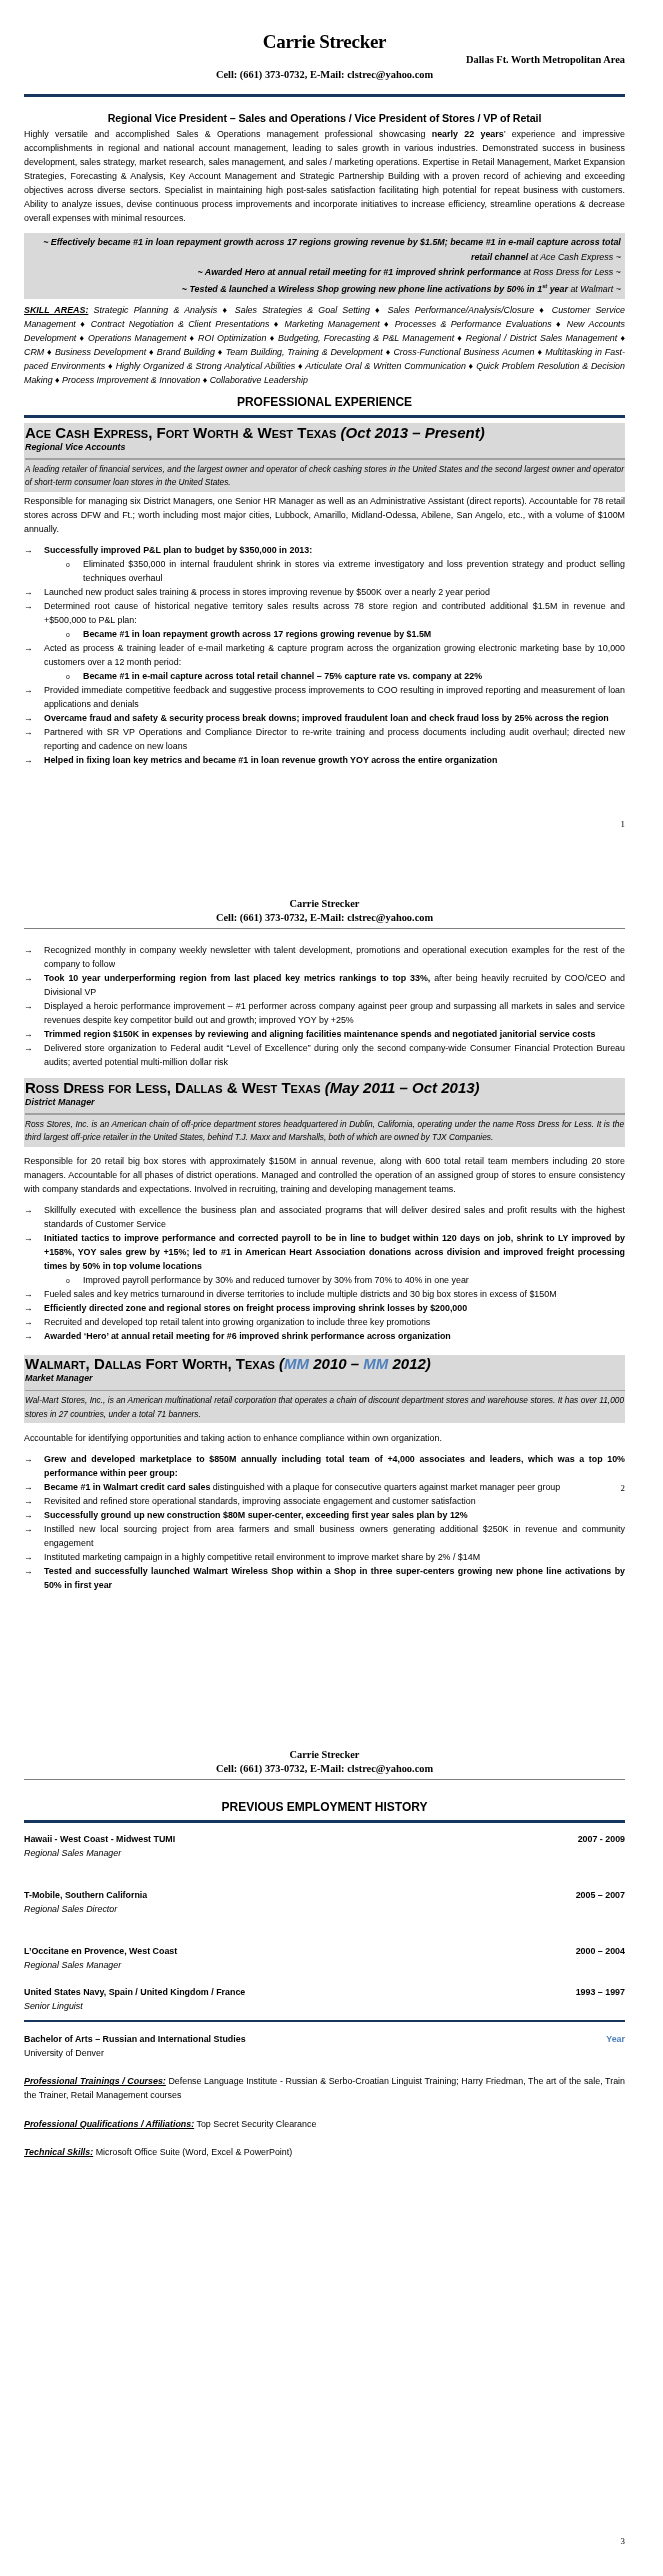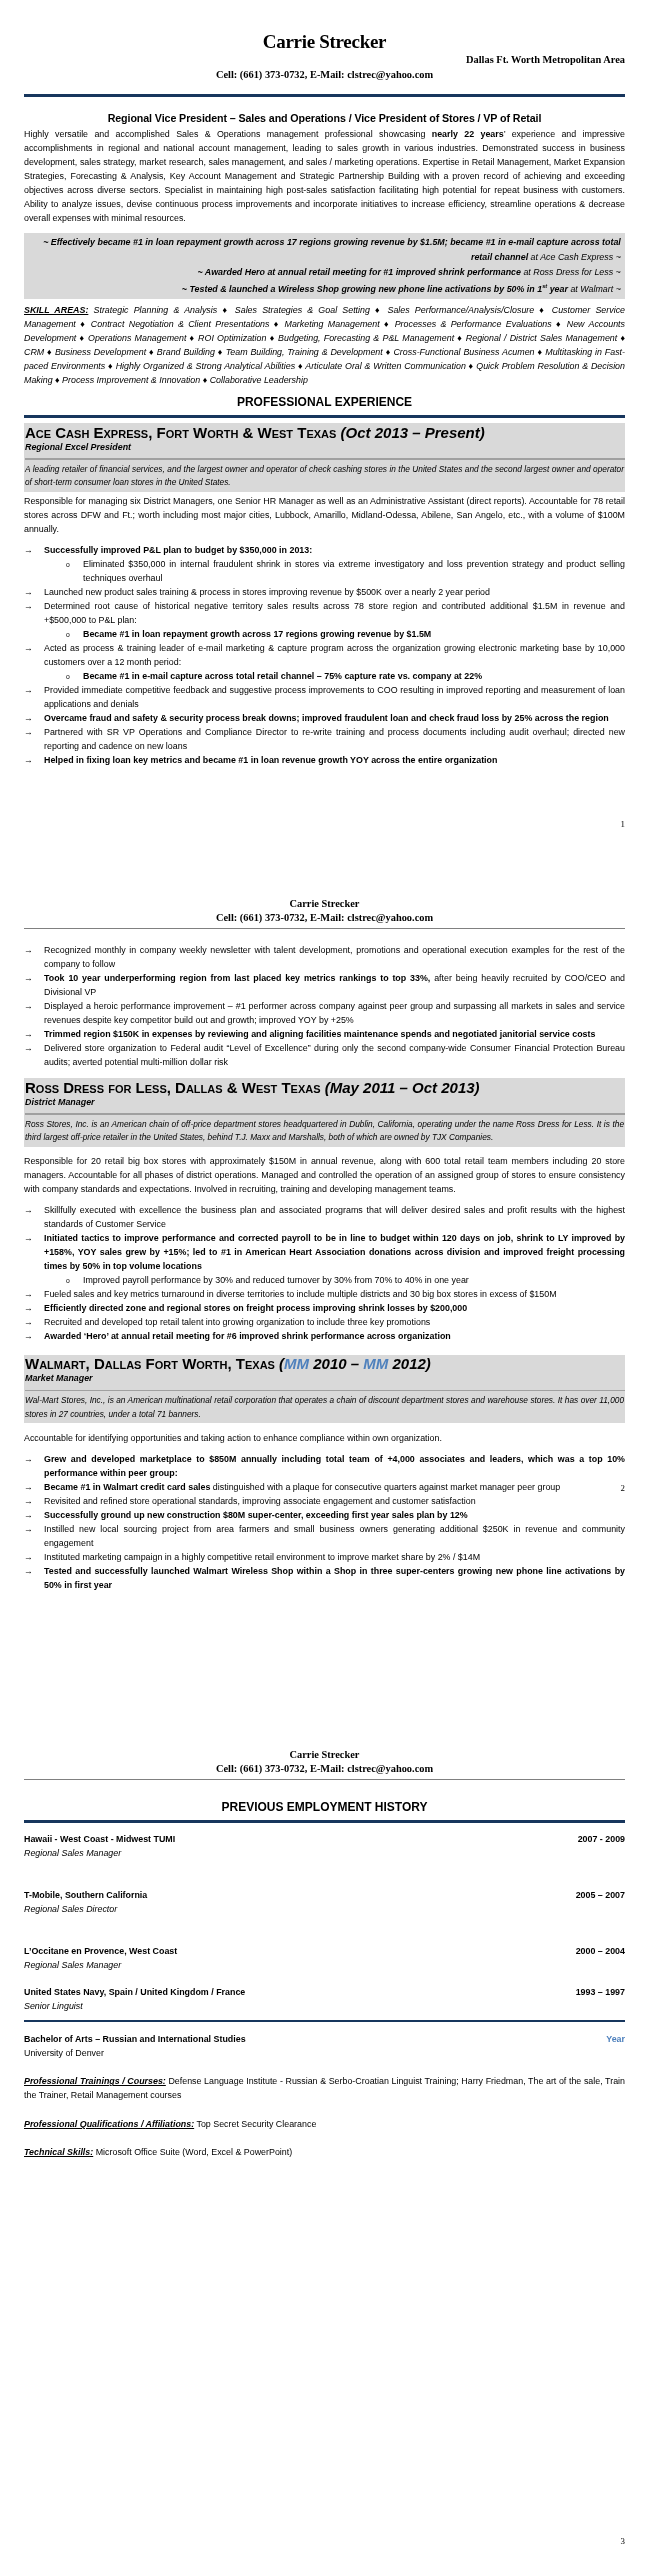--- a/index.html
+++ b/index.html
@@ -62,21 +62,21 @@
     <div><b>~ Tested &amp; launched a Wireless Shop growing new phone line activations by 50% in 1</b><b><sup style="font-size:5.7px">st</sup></b><b> year</b><span> at Walmart ~</span></div>
   </div>
 
   <div class="skills"><span class="lbl">SKILL AREAS:</span><span> Strategic Planning &amp; Analysis ♦ Sales Strategies &amp; Goal Setting ♦ Sales Performance/Analysis/Closure ♦ Customer Service Management ♦ Contract Negotiation &amp; Client Presentations ♦ Marketing Management ♦ Processes &amp; Performance Evaluations ♦ New Accounts Development ♦ Operations Management ♦ ROI Optimization ♦ Budgeting, Forecasting &amp; P&amp;L Management ♦ Regional / District Sales Management ♦ CRM ♦ Business Development ♦ Brand Building ♦ Team Building, Training &amp; Development ♦ Cross-Functional Business Acumen ♦ Multitasking in Fast-paced Environments ♦ Highly Organized &amp; Strong Analytical Abilities ♦ Articulate Oral &amp; Written Communication ♦ Quick Problem Resolution &amp; Decision Making ♦ Process Improvement &amp; Innovation ♦ Collaborative Leadership</span></div>
 
   <div class="sec-title" style="margin-top:9.4px">PROFESSIONAL EXPERIENCE</div>
   <div class="rule-navy" style="margin-top:6.2px"></div>
 
   <div class="company-box" style="margin-top:5.2px">
     <div class="co"><span class="sc">Ace Cash Express, Fort Worth &amp; West Texas</span> <span class="dates">(Oct 2013 – Present)</span></div>
-    <div class="role">Regional Excel President</div>
+    <div class="role">Regional Vice Accounts</div>
     <div class="sep"></div>
     <div class="desc">A leading retailer of financial services, and the largest owner and operator of check cashing stores in the United States and the second largest owner and operator of short-term consumer loan stores in the United States.</div>
   </div>
   <p class="body" style="margin-top:2px">Responsible for managing six District Managers, one Senior HR Manager as well as an Administrative Assistant (direct reports). Accountable for 78 retail stores across DFW and Ft.; worth including most major cities, Lubbock, Amarillo, Midland-Odessa, Abilene, San Angelo, etc., with a volume of $100M annually.</p>
 
   <ul class="arrows" style="margin-top:7.3px">
     <li><span class="arrow">→</span><span class="b">Successfully improved P&amp;L plan to budget by $350,000 in 2013:</span>
       <ul class="sub">
           <li style="margin-left:-20px"><span class="circ">o</span><span>Eliminated $350,000 in internal fraudulent shrink in stores via extreme investigatory and loss prevention strategy and product selling techniques overhaul</span></li>
         </ul>

